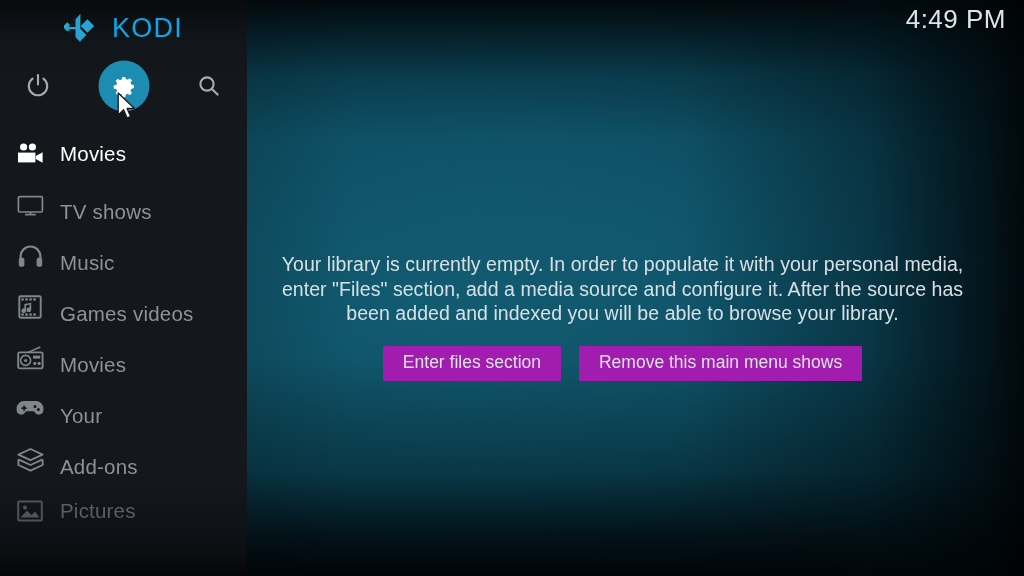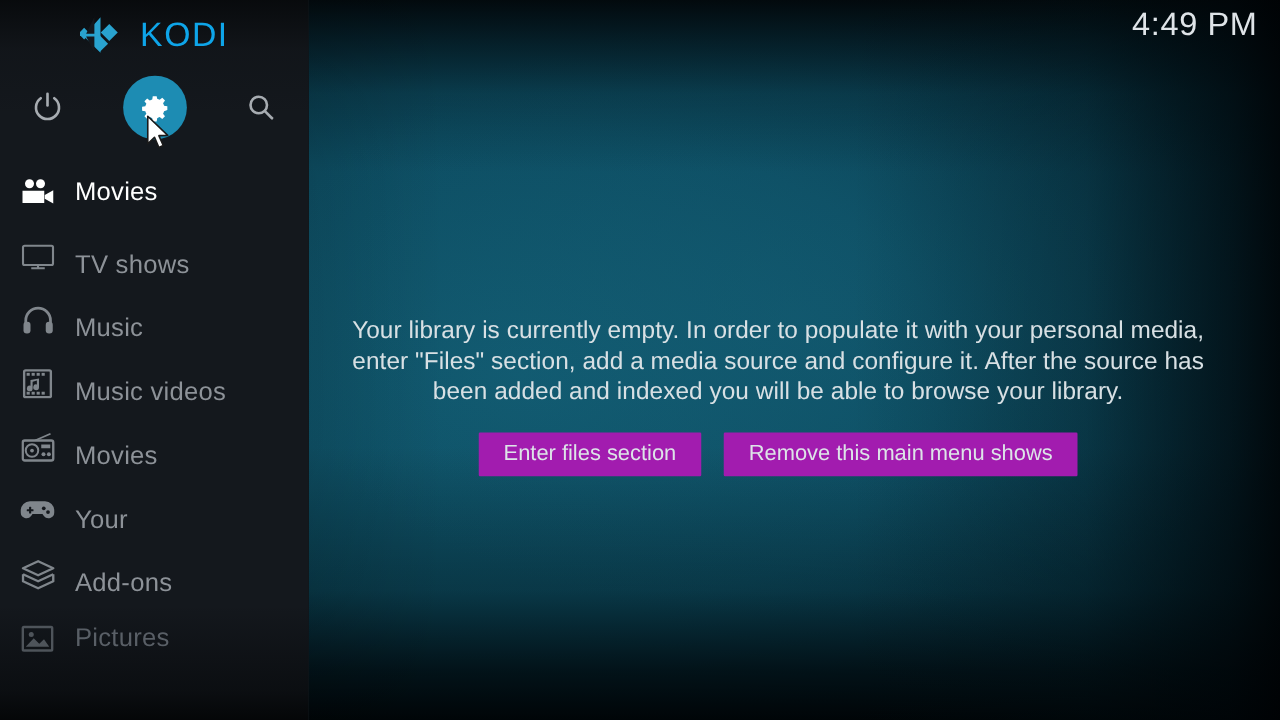--- a/index.html
+++ b/index.html
@@ -342,21 +342,21 @@
             <rect x="11.3" y="3.3" width="2.5" height="2.3"></rect>
             <rect x="15.3" y="3.3" width="2.5" height="2.3"></rect>
             <rect x="3.3" y="18.4" width="2.5" height="2.3"></rect>
             <rect x="7.3" y="18.4" width="2.5" height="2.3"></rect>
             <rect x="11.3" y="18.4" width="2.5" height="2.3"></rect>
             <rect x="15.3" y="18.4" width="2.5" height="2.3"></rect>
             <path d="M13.2 7.8 v7.0 a2.3 2.3 0 1 1 -1.7 -2.2 V9.4 l-3.4 0.9 v5.4 a2.3 2.3 0 1 1 -1.7 -2.2 V8.9 z"></path>
           </g>
         </svg>
       </span>
-      <span class="mi-label">Music videos</span>
+      <span class="mi-label">Games videos</span>
     </div>
 
 
     <div class="menu-item dim">
       <span class="mi-icon">
         <svg width="27" height="24" viewBox="0 0 27 24" xmlns="http://www.w3.org/2000/svg" style="color: rgb(128, 134, 140);">
           <line x1="11.0" y1="6.4" x2="23.4" y2="1.0" stroke="currentColor" stroke-width="1.5"></line>
           <rect x="1.2" y="6.4" width="24.4" height="16.0" rx="1.6" fill="none" stroke="currentColor" stroke-width="1.9"></rect>
           <circle cx="8.6" cy="14.4" r="5.0" fill="none" stroke="currentColor" stroke-width="1.6"></circle>
           <circle cx="8.6" cy="14.4" r="1.5" fill="currentColor" stroke="none"></circle>

